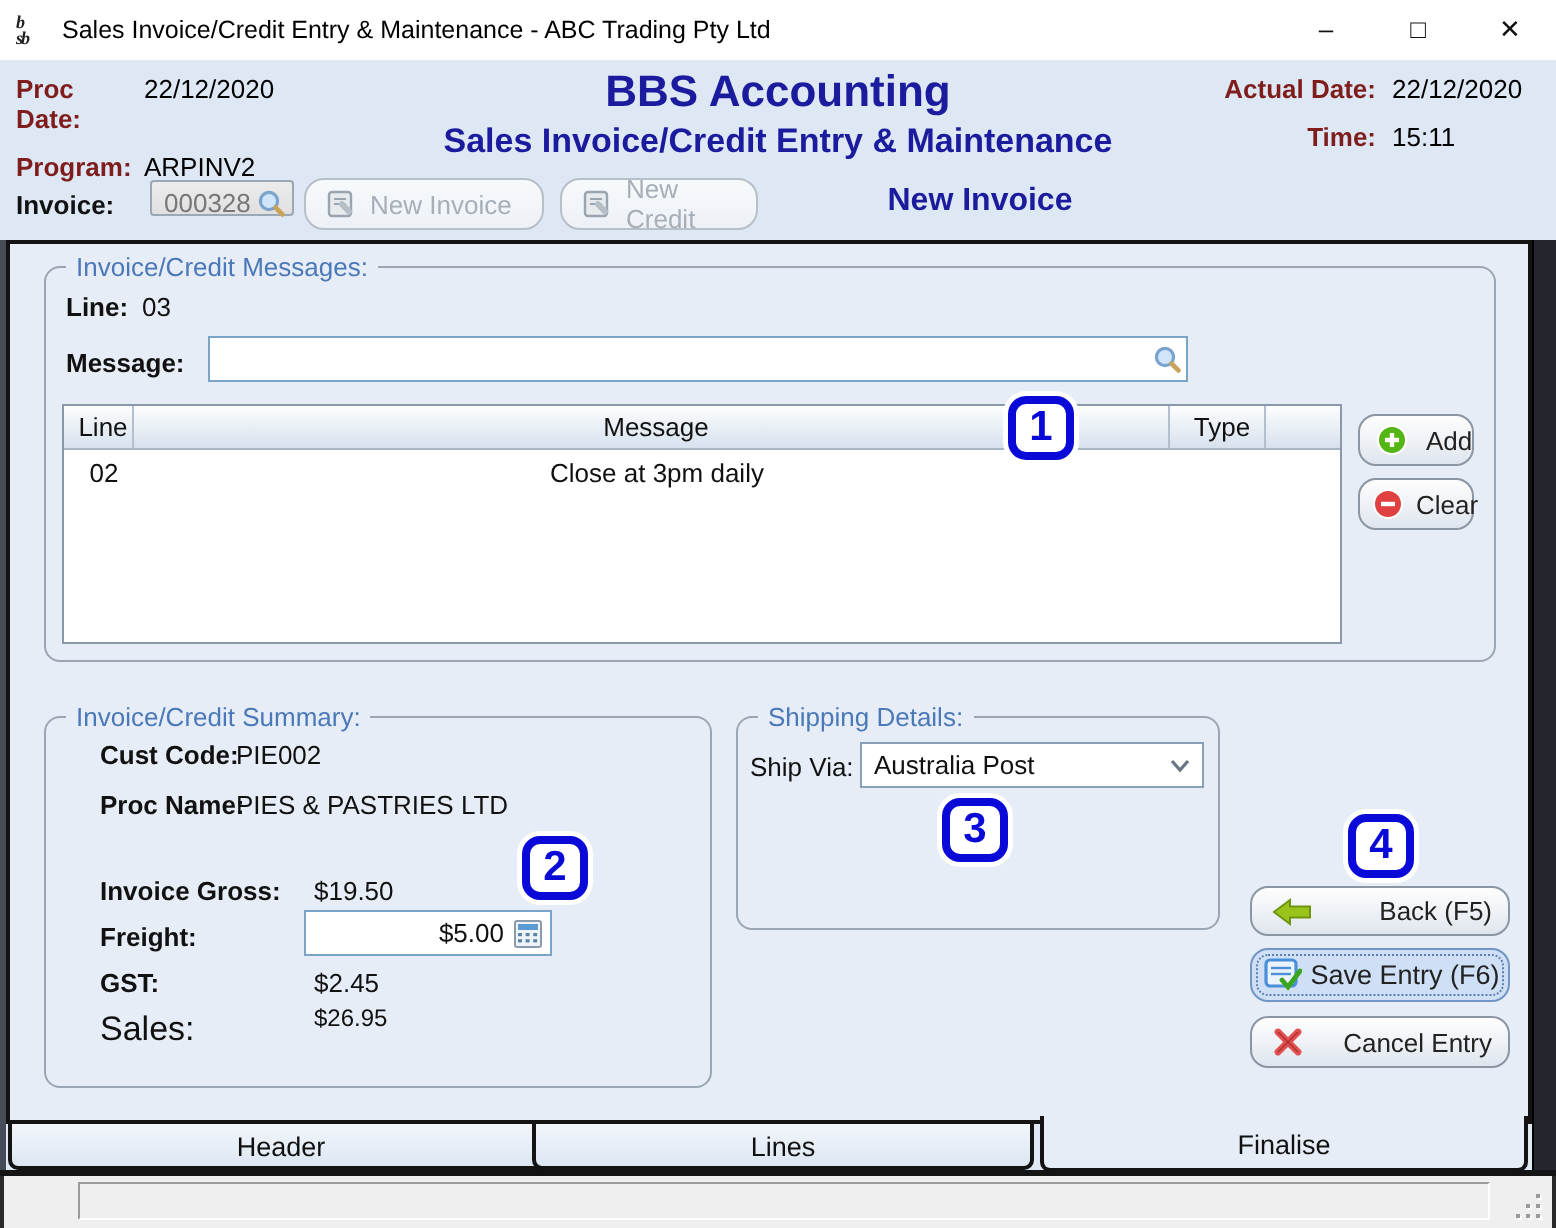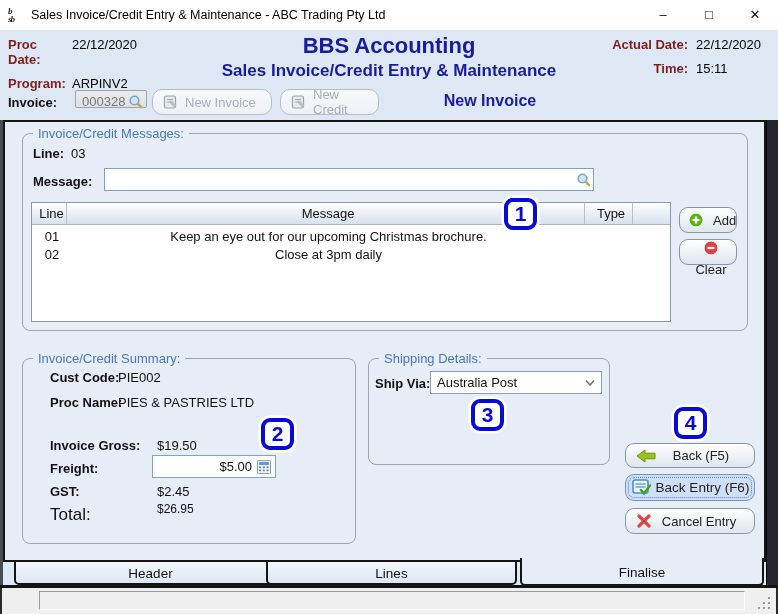--- a/index.html
+++ b/index.html
@@ -55,46 +55,46 @@
   .msg-thead { display:grid; grid-template-columns:35px 518px 48px 1fr; height:22px; background:linear-gradient(#fcfdfe,#d7e1ee); border-bottom:1px solid #aab6c4; }
   .msg-thead span { line-height:21px; padding-left:5px; border-right:1px solid #b3bfcc; }
   .msg-thead span:last-child { border-right:none; }
   .msg-row { display:grid; grid-template-columns:35px 518px 48px 1fr; height:18px; line-height:18px; }
   .msg-row span { padding-left:5px; }
   .msg-rows { padding-top:3px; }
 
   
   .rbtn { position:absolute; display:flex; align-items:center; border:1px solid #8a96a4; border-radius:9px; background:linear-gradient(#fefefe,#dfe6ee); color:#222; }
   .btn-add   { left:679px; top:207px; width:58px; height:26px; padding-left:8px; gap:9px; }
-  .btn-clear { left:679px; top:239px; width:58px; height:26px; padding-left:6px; gap:6px;flex-direction:column; }
+  .btn-clear { left:679px; top:239px; width:58px; height:26px; padding-left:6px; gap:6px; }
 
   
   .sum-lbl { position:absolute; left:50px; font-weight:bold; }
   .sum-val { position:absolute; left:118px; }
   .amt-val { position:absolute; left:157px; }
   .freight-field { position:absolute; left:152px; top:455px; width:124px; height:23px; background:#fff; border:1px solid #7aa5c8; display:flex; align-items:center; justify-content:flex-end; gap:4px; padding-right:3px; }
   .total-lbl { position:absolute; left:50px; top:505px; font-size:17px; }
   .total-val { position:absolute; left:157px; top:502px; font-size:12px; }
 
   
-  .shipvia-lbl { position:absolute; left:375px; top:376px; font-weight:bold; }
+  .shipvia-lbl { position:absolute; left:375px; top:376px; font-weight:normal; }
   .select { position:absolute; left:430px; top:371px; width:172px; height:23px; background:#fff; border:1px solid #8aa0b8; display:flex; align-items:center; padding-left:6px; }
   .select .chev { position:absolute; right:6px; top:7px; }
 
   
   .btn-back   { left:625px; top:443px; width:130px; height:25px; padding-left:10px; }
   .btn-save   { left:625px; top:474px; width:130px; height:27px; padding-left:6px; background:#cfdff5; border:1px solid #6f96c4; outline:1.5px dotted #5a7fae; outline-offset:-4px; }
   .btn-cancel { left:625px; top:508px; width:130px; height:26px; padding-left:10px; }
-  .btn-back .bl, .btn-cancel .bl { flex:1; text-align:center; padding-right:8px; }
+  .btn-back .bl, .btn-cancel .bl { flex:1; text-align:right; padding-right:8px; }
   .btn-save .bl { flex:1; text-align:center; font-size:13.5px; }
 
   
   .tabline { position:absolute; left:3px; top:560px; width:763px; height:2px; background:#141414; }
   .tab { position:absolute; top:560px; height:25px; line-height:23px; text-align:center; background:linear-gradient(#f2f6fb,#dde7f2); border:2px solid #141414; border-radius:0 0 5px 5px; font-size:13.5px; }
-  .tab-header { left:14px; width:273px; }
+  .tab-header { left:4px; width:273px; }
   .tab-lines  { left:266px; width:251px; }
   .tab-active { top:558px; height:28px; line-height:30px; background:#e6edf6; border-top:none; left:520px; width:244px; z-index:3; }
   .tabstrip-bottom { position:absolute; left:0px; top:585px; width:778px; height:3px; background:#141414; }
 
   
   .statusbar { position:absolute; left:0; top:588px; width:778px; height:26px; background:#efefef; border-left:2px solid #2a2a2a; border-right:2px solid #2a2a2a; }
   .status-panel { position:absolute; left:37px; top:3px; width:706px; height:19px; background:#efefef; border-top:1px solid #9a9a9a; border-left:1px solid #9a9a9a; border-right:1px solid #fff; border-bottom:1px solid #fff; }
   .grip { position:absolute; right:6px; top:8px; width:14px; height:13px; }
   .grip i { position:absolute; width:2px; height:2px; background:#9a9a9a; box-shadow:1px 1px 0 #fff; }
 
@@ -192,26 +192,20 @@
 
     <div class="msg-table">
       <div class="msg-thead">
         <span>Line</span>
         <span>Message</span>
         <span>Type</span>
         <span></span>
       </div>
       <div class="msg-rows">
         <div class="msg-row">
-          <span>01</span>
-          <span>Keep an eye out for our upcoming Christmas brochure.</span>
-          <span></span>
-          <span></span>
-        </div>
-        <div class="msg-row">
           <span>02</span>
           <span>Close at 3pm daily</span>
           <span></span>
           <span></span>
         </div>
       </div>
     </div>
   </div>
 
   <div class="rbtn btn-add">
@@ -256,21 +250,21 @@
             <rect x="10.6" y="7.5" width="2" height="1.6"></rect>
             <rect x="3" y="10.6" width="2" height="1.6"></rect>
             <rect x="6.8" y="10.6" width="2" height="1.6"></rect>
             <rect x="10.6" y="10.6" width="2" height="1.6"></rect>
           </g>
         </svg>
     </span>
   </div>
   <span class="sum-lbl" style="top:484px;">GST:</span>
   <span class="amt-val" style="top:484px;">$2.45</span>
-  <span class="total-lbl">Total:</span>
+  <span class="total-lbl">Sales:</span>
   <span class="total-val">$26.95</span>
 
   <div class="groupbox grp-shipping">
     <span class="legend">Shipping Details:</span>
   </div>
   <span class="shipvia-lbl">Ship Via:</span>
   <div class="select">
     <span>Australia Post</span>
     <span class="chev">
       <svg width="10" height="8" viewBox="0 0 10 8">
@@ -289,21 +283,21 @@
   </div>
   <div class="rbtn btn-save">
     <span>
       <svg width="19" height="17" viewBox="0 0 19 17">
           <rect x="1" y="1" width="15" height="13" rx="2" fill="#eaf2fc" stroke="#4a90d9" stroke-width="1.6"></rect>
           <line x1="3.5" y1="5" x2="13.5" y2="5" stroke="#4a90d9" stroke-width="1.2"></line>
           <line x1="3.5" y1="8" x2="13.5" y2="8" stroke="#4a90d9" stroke-width="1.2"></line>
           <path d="M9 11 L12 14.5 L18 6.5" fill="none" stroke="#3aa51e" stroke-width="2.4" stroke-linecap="round"></path>
         </svg>
     </span>
-    <span class="bl">Back Entry (F6)</span>
+    <span class="bl">Save Entry (F6)</span>
   </div>
   <div class="rbtn btn-cancel">
     <span>
       <svg width="16" height="16" viewBox="0 0 16 16">
           <g stroke="#e25050" stroke-width="3.4" stroke-linecap="round">
             <line x1="3" y1="3" x2="13" y2="13"></line>
             <line x1="13" y1="3" x2="3" y2="13"></line>
           </g>
           <g stroke="#b03030" stroke-width="0.8" fill="none">
             <line x1="3" y1="3" x2="13" y2="13"></line>

